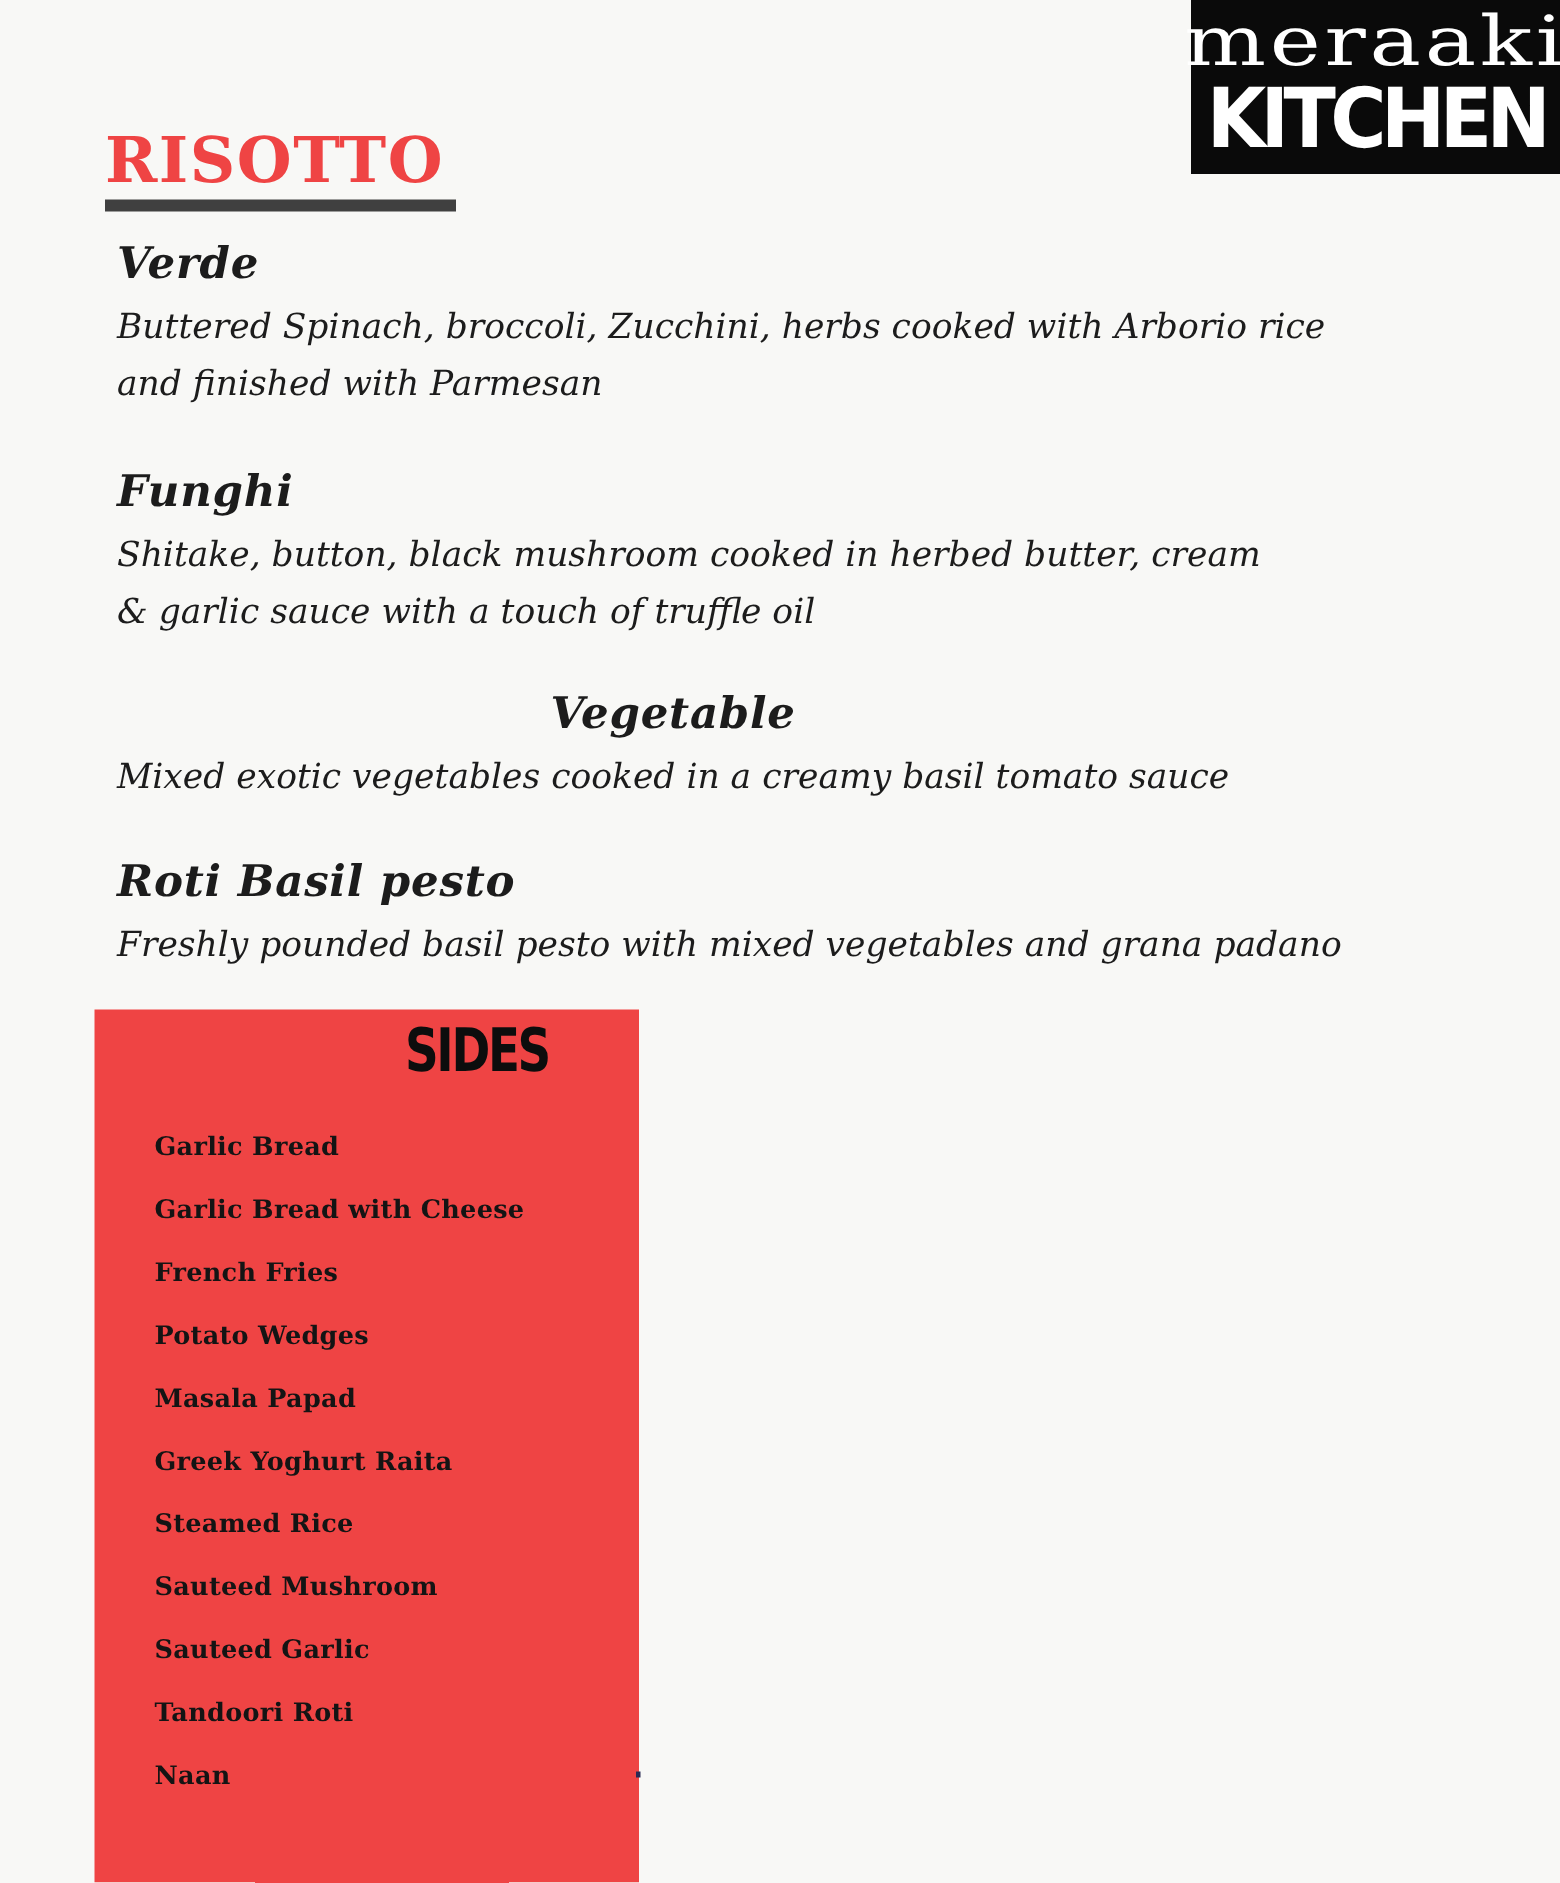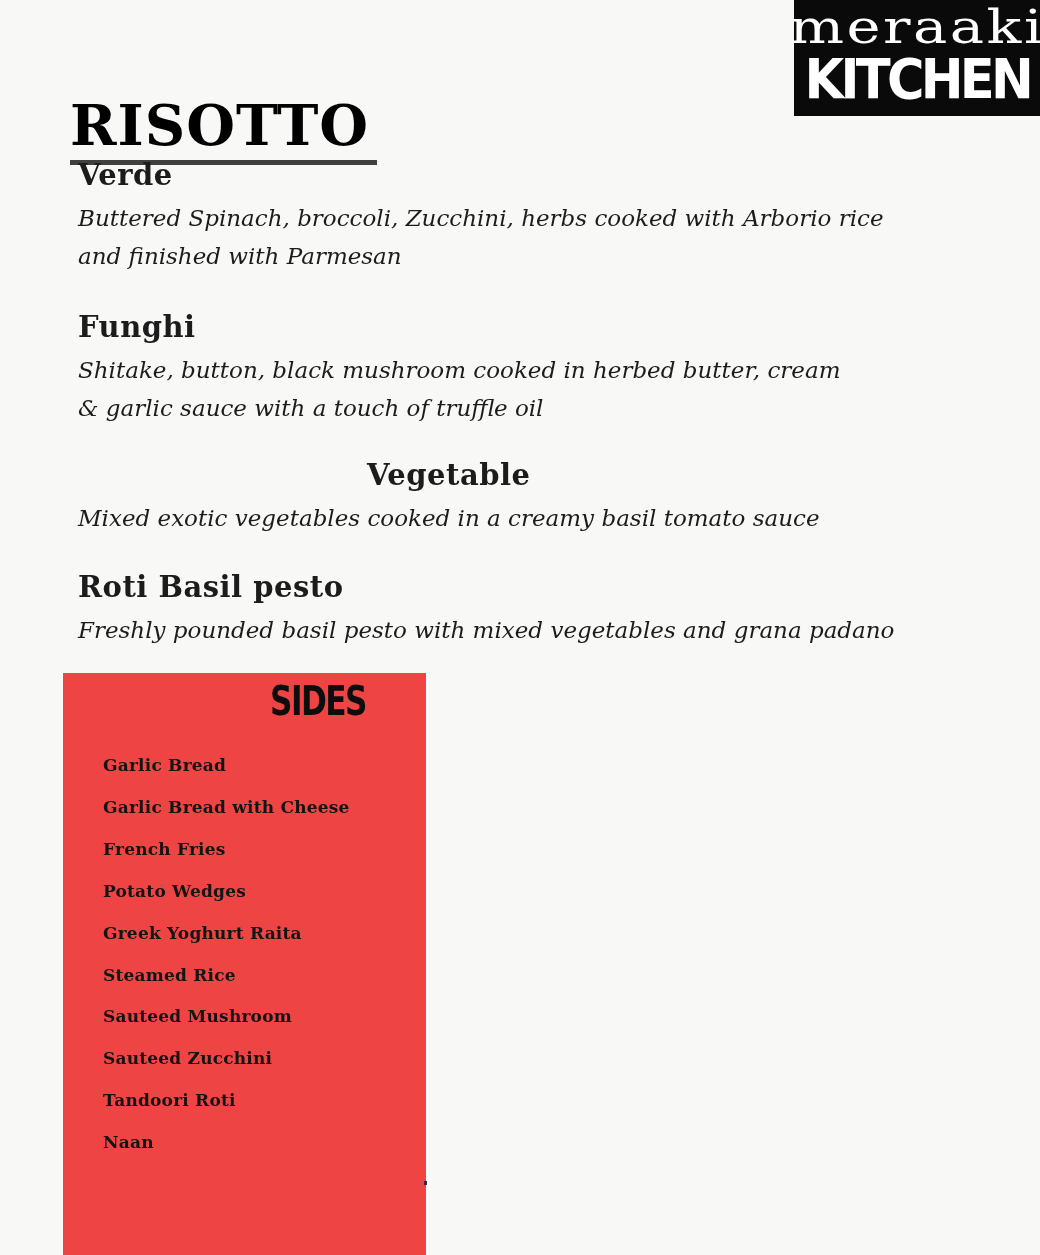--- a/index.html
+++ b/index.html
@@ -41,34 +41,35 @@
     display:inline-block;
     transform:scaleX(0.93);
     transform-origin:center top;
     margin-top:-1px;
     white-space:nowrap;
   }
 
   
   .section-title {
     position:absolute; left:70px; top:54px;
-    font-size:56px; font-weight:bold;
+    font-size:42px; font-weight:bold;
     letter-spacing:1px;
-    color:#000000;
-    border-bottom:5px solid #404040;
+    color:#ef4444;
+    border-bottom:8px solid #404040;
     padding:0 8px 2px 0;
     display:inline-block;
     white-space:nowrap;
   }
 
   
   .menu-item { position:absolute; left:78px; }
   .menu-item .item-name {
     font-size:29px; font-weight:bold; line-height:36px;
     letter-spacing:0.5px;
+    font-style:italic;
   }
   .menu-item .item-desc {
     margin-top:6px;
     font-style:italic;
     font-size:23px; line-height:38px;
     white-space:nowrap;
   }
   .pos-item-0 { top:157px; }
   .pos-item-1 { top:309px; }
   .pos-item-2 { top:457px;text-align:center; }
@@ -148,22 +149,23 @@
   </div>
 </div>
 
 <div class="sides-panel">
   <div class="sides-title">SIDES</div>
   <ul class="sides-list">
     <li>Garlic Bread</li>
     <li>Garlic Bread with Cheese</li>
     <li>French Fries</li>
     <li>Potato Wedges</li>
+    <li>Masala Papad</li>
     <li>Greek Yoghurt Raita</li>
     <li>Steamed Rice</li>
     <li>Sauteed Mushroom</li>
-    <li>Sauteed Zucchini</li>
+    <li>Sauteed Garlic</li>
     <li>Tandoori Roti</li>
     <li>Naan</li>
   </ul>
 </div>
 
 <div class="stray-mark"></div>
 
 </body></html>

